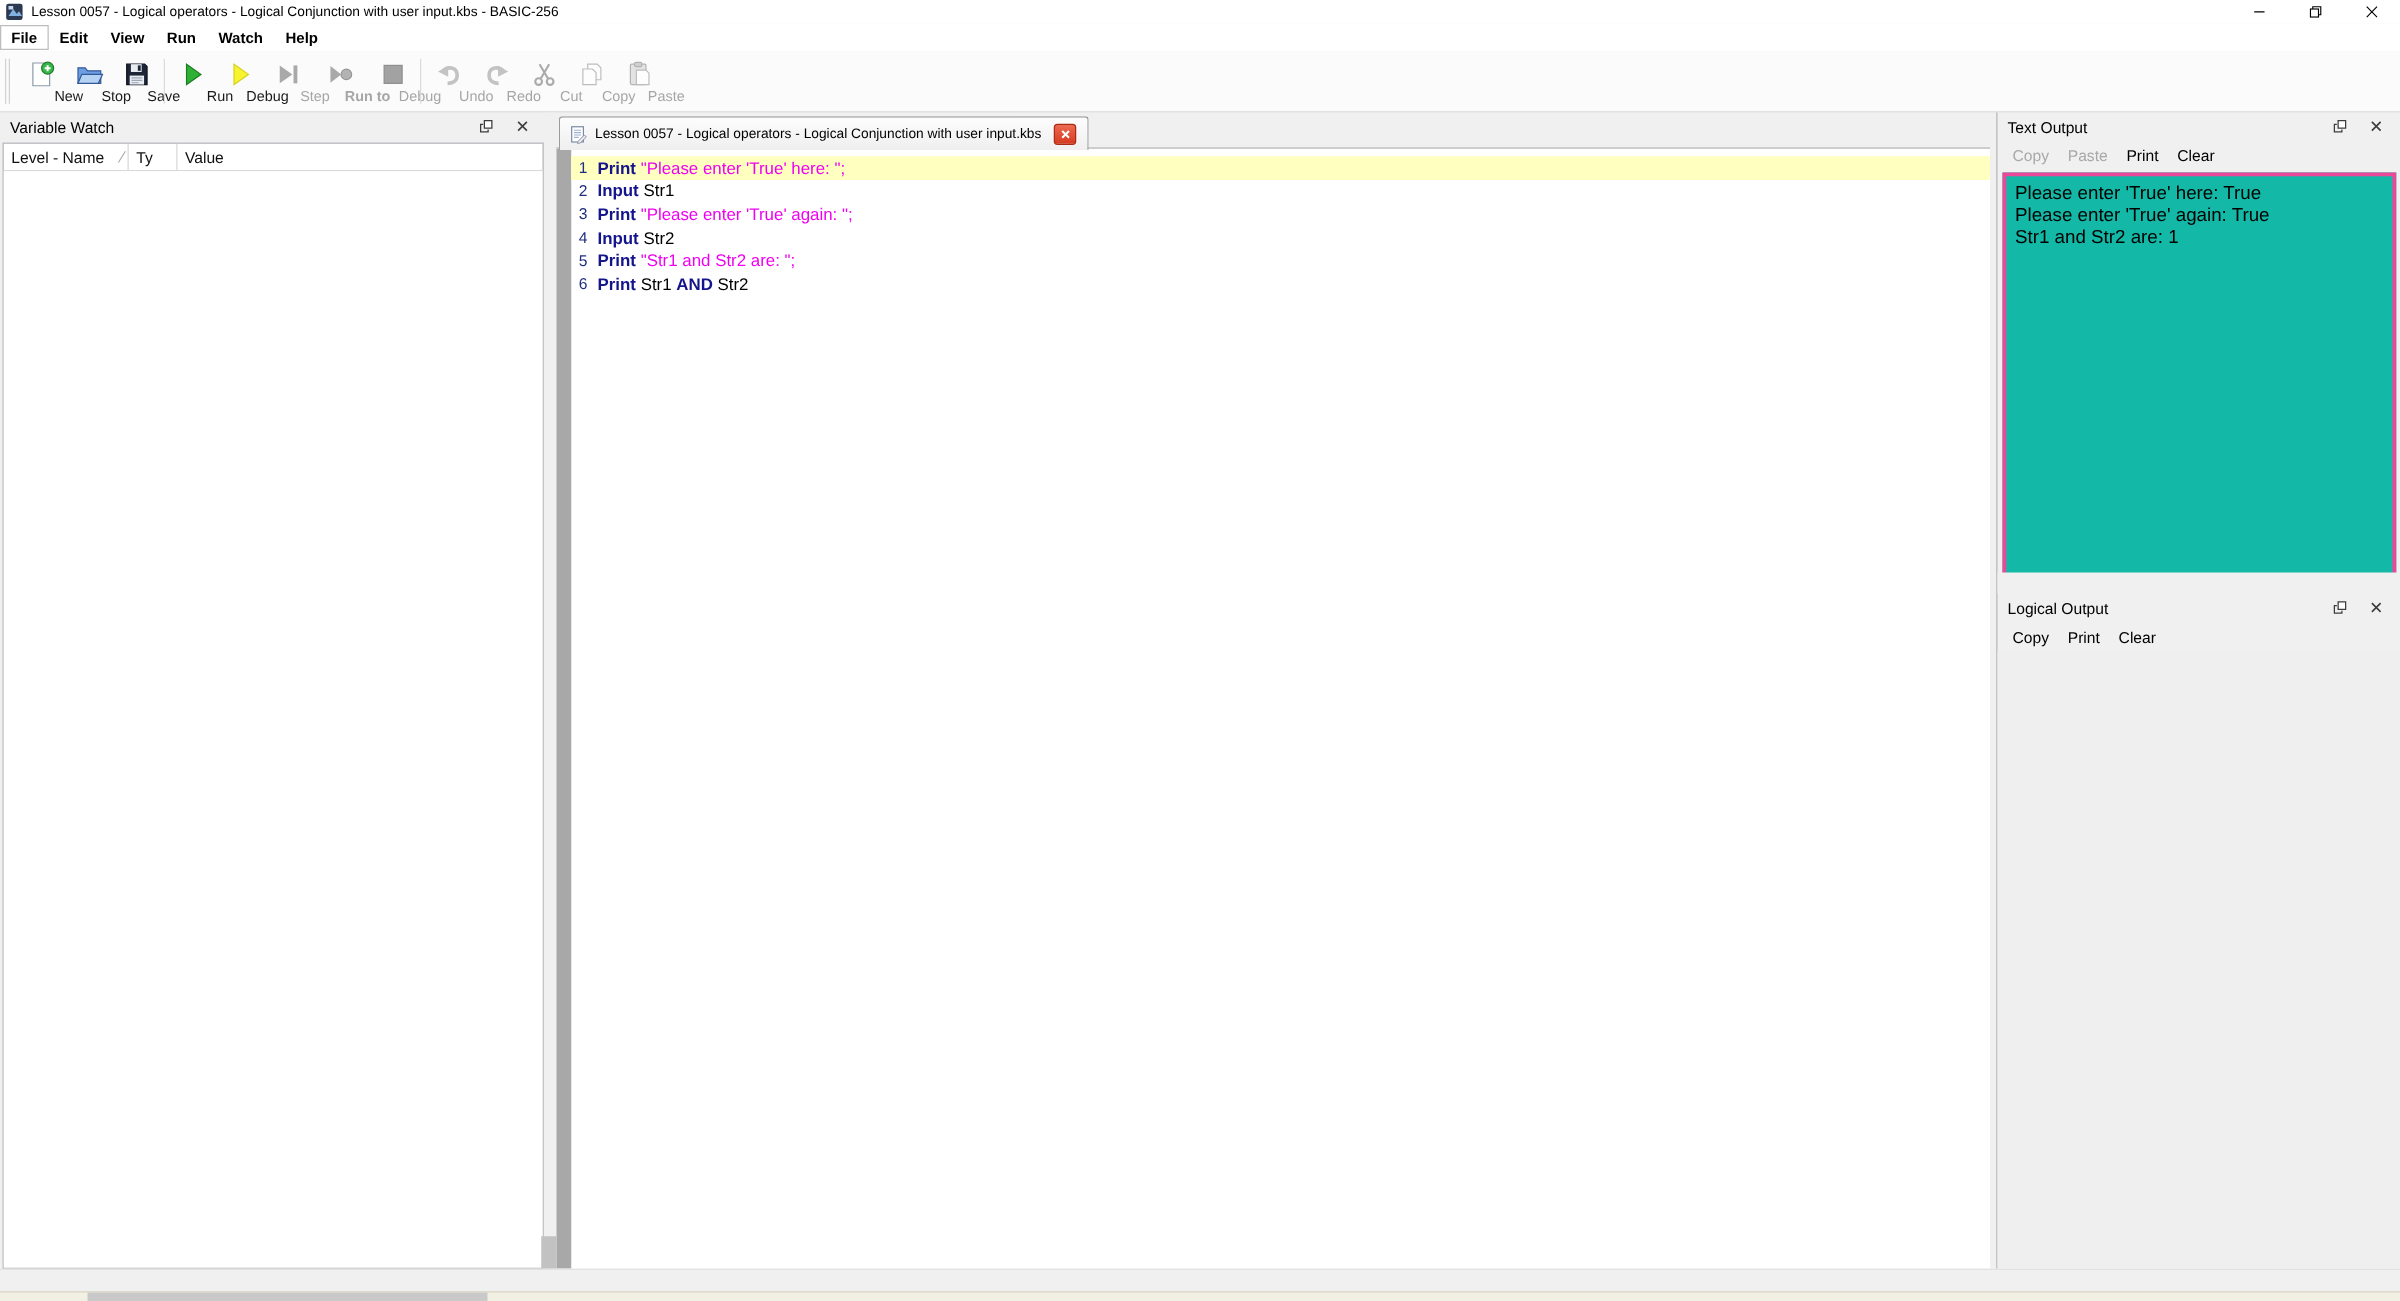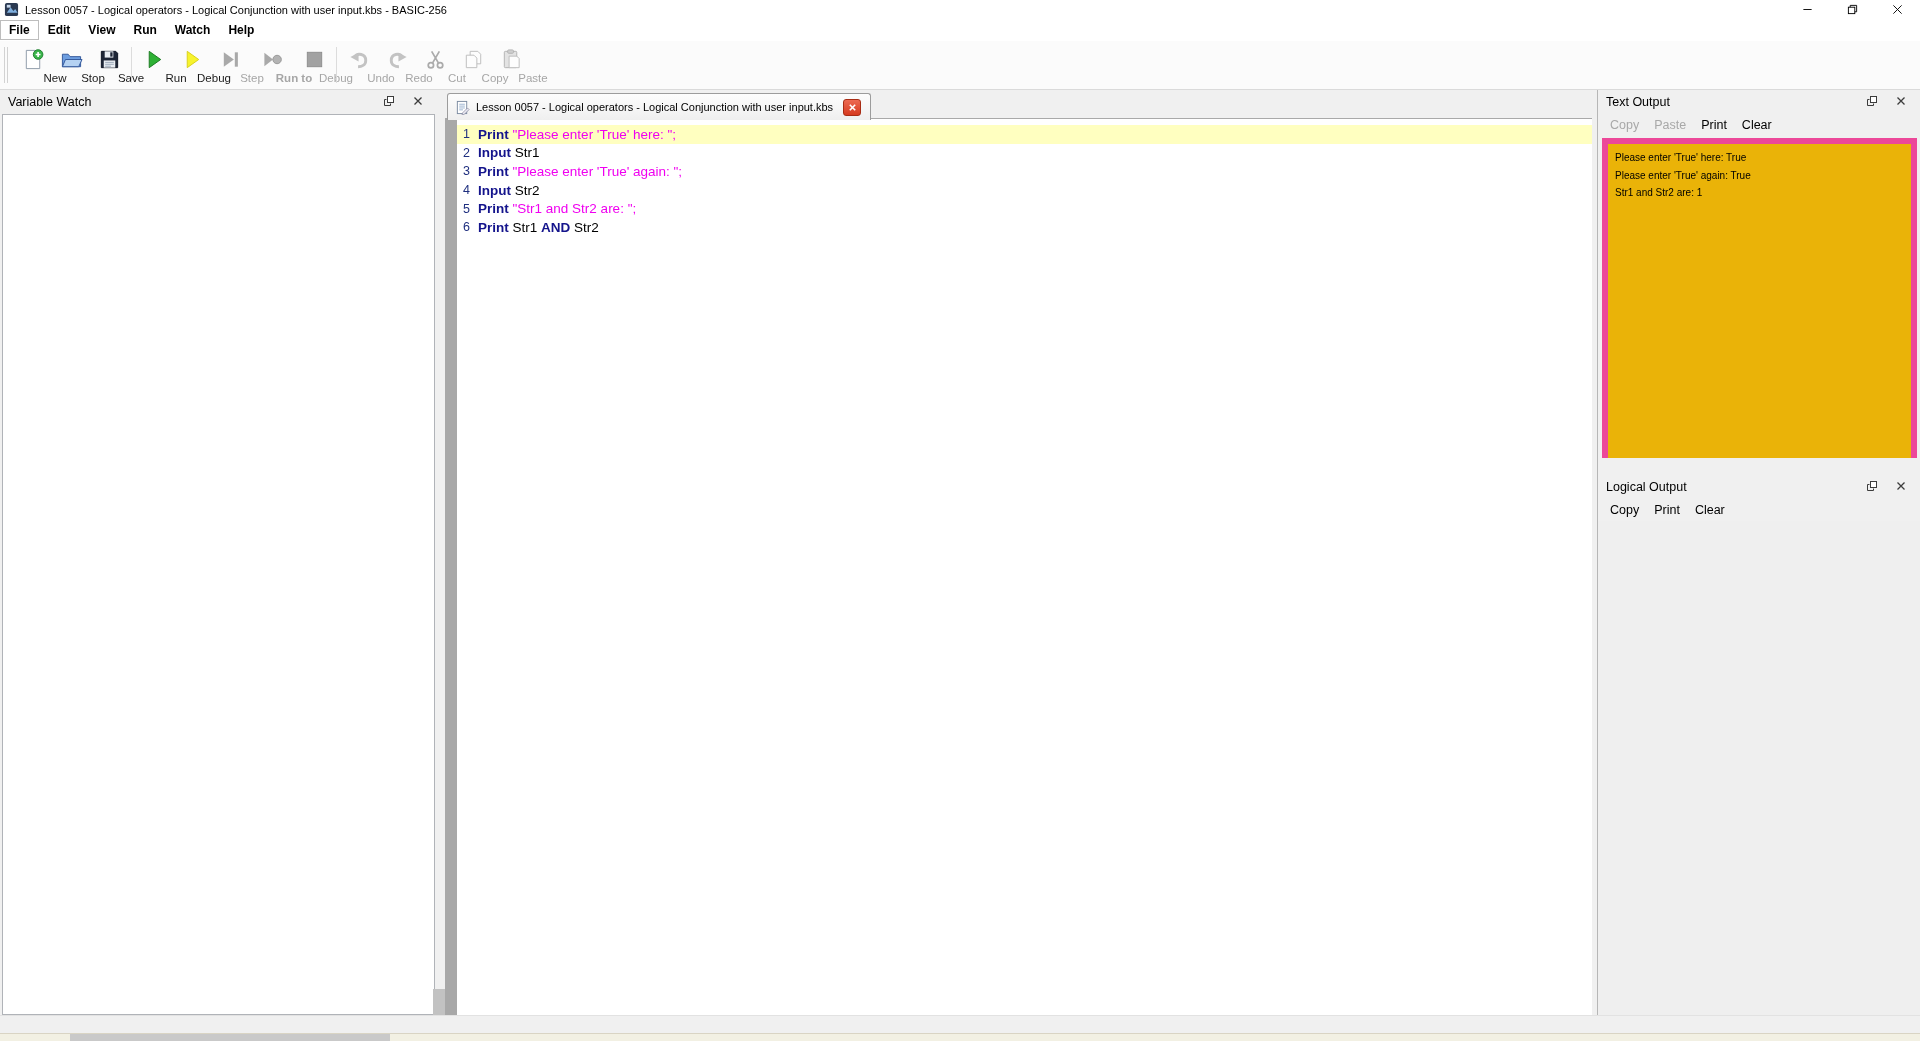--- a/index.html
+++ b/index.html
@@ -68,22 +68,22 @@
   .line-code{margin-left:8px;white-space:pre;}
   .tk-kw{color:#14148c;font-weight:bold;}
   .tk-str{color:#f000f0;}
   .tk-p{color:#000;}
   
   .dock{position:absolute;left:1597px;top:0;width:323px;height:925px;border-left:1px solid #b6b6b6;box-sizing:border-box;}
   .panel-buttons{display:flex;gap:15px;font-size:12.5px;margin-left:12px;height:22px;align-items:center;}
   .pbtn{color:#000;}
   .pbtn.disabled{color:#a8a8a8;}
   .to-panel{position:absolute;left:0;top:0;width:100%;height:368px;}
-  .to-content{position:absolute;left:4px;right:3px;top:48px;height:308px;background:#eab308;border:6px solid #ec4899;
-       font-size:10px;color:#000;padding:5px 7px;line-height:17.5px;overflow:hidden;}
+  .to-content{position:absolute;left:4px;right:3px;top:48px;height:308px;background:#14b8a6;border:3px solid #ec4899;
+       font-size:15px;color:#000;padding:5px 7px;line-height:17.5px;overflow:hidden;}
   .dock-splitter{position:absolute;left:0;top:368px;width:100%;height:17px;background:#f0f0f0;}
   .go-panel{position:absolute;left:0;top:385px;width:100%;bottom:0;}
   .go-content{position:absolute;left:0;right:0;top:46px;bottom:0;background:#efefef;}
   
   .statusbar{position:absolute;left:0;top:1015px;width:100%;height:18px;background:#f0f0f0;border-top:1px solid #e2e2e2;box-sizing:border-box;}
   .taskbar{position:absolute;left:0;top:1033px;width:100%;height:8px;background:#f2f0e3;border-top:1px solid #d9d4c4;box-sizing:border-box;}
   .task-seg{position:absolute;left:70px;top:0;width:320px;height:8px;background:#c9c9c9;}
 </style>
 </head>
 <body>
@@ -266,20 +266,32 @@
             </svg>
           </span>
         <span>
             <svg viewBox="0 0 12 12">
               <path d="M2.5 2.5l7 7M9.5 2.5l-7 7" stroke="#3c3c3c" stroke-width="1.3" fill="none"></path>
             </svg>
           </span>
       </span>
     </div>
     <div class="vw-table">
+      <div class="vw-header">
+          <div class="vw-col vw-col0">
+            <span>Level - Name</span>
+            <span class="sort-slash"></span>
+          </div>
+          <div class="vw-col vw-col1">
+            <span>Ty</span>
+          </div>
+          <div class="vw-col vw-col2">
+            <span>Value</span>
+          </div>
+        </div>
       <div style="position:absolute;left:0;right:0;top:22px;bottom:0;background:#fff;"></div>
     </div>
   </div>
 
   <div class="splitter-v"></div>
   <div class="scroll-notch"></div>
 
   <div class="editor">
     <div class="tabbar">
       <div class="tab">

